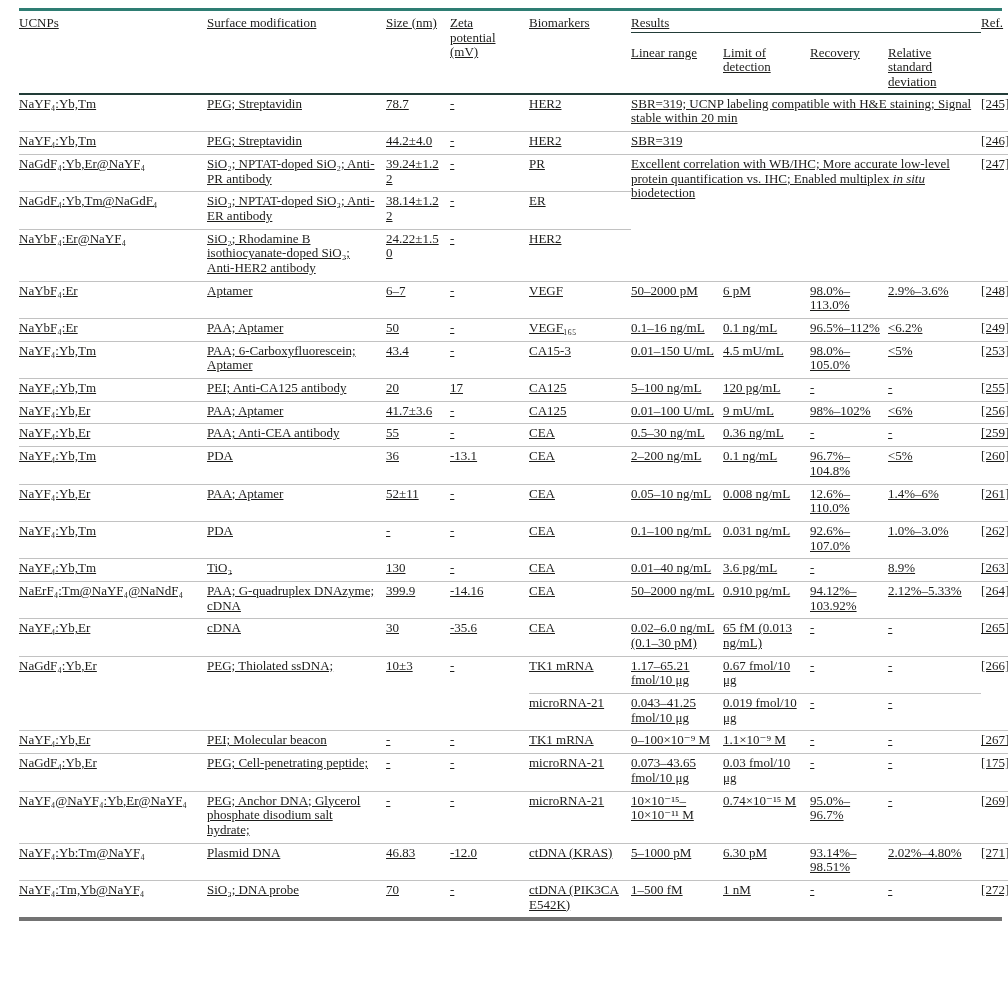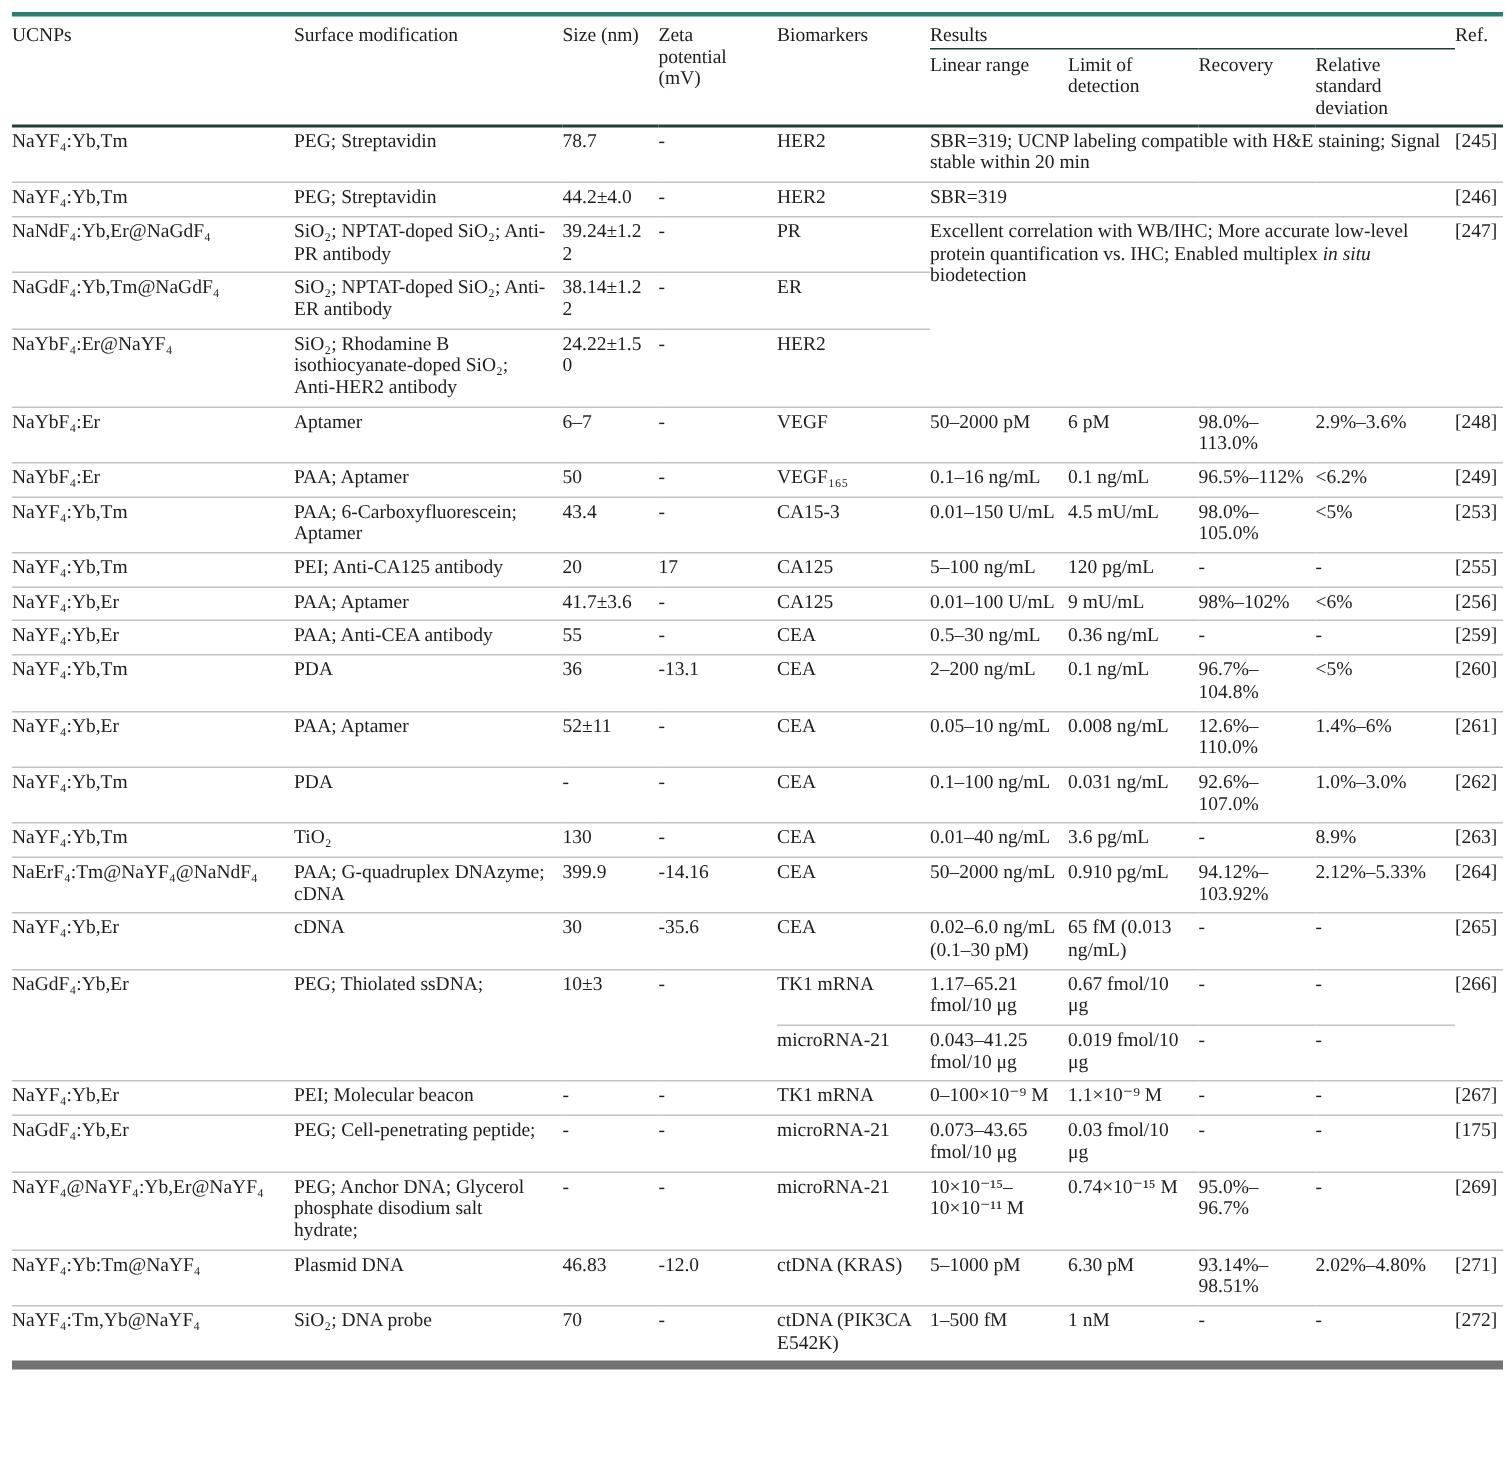--- a/index.html
+++ b/index.html
@@ -3,42 +3,43 @@
 <meta charset="utf-8">
 <style>
   html,body { margin:0; padding:0; background:#ffffff; }
   body {
     width:1008px; height:985px; overflow:hidden;
     font-family:"Liberation Serif","DejaVu Serif",serif;
     color:#1d1d1b;
     -webkit-font-smoothing:antialiased;
   }
   .table-wrap {
-    margin:8px 6px 0 8px;
+    margin:8px 6px 0 19px;
     border-top:3px solid #2e7d73;
-    border-bottom:6px solid #737373;
+    border-bottom:4px solid #737373;
+    text-decoration:underline;
   }
   table {
     border-collapse:collapse;
     table-layout:fixed;
     width:994px;
     font-size:13px;
     line-height:1.13;
   }
   th,td {
     vertical-align:top;
     text-align:left;
     font-weight:normal;
     padding:2px 8px 5px 0;
     word-wrap:break-word;
   }
   thead th { padding:5px 8px 3px 0; }
   thead th.hbottom { border-bottom:2px solid #223c38; }
   thead th.results-span { border-bottom:1px solid #223c38; padding-bottom:1px; }
-  thead tr.subhead th { padding-top:3px; }
+  thead tr.subhead th { padding-top:13px; }
   tbody td { border-bottom:1px solid #c2c2c2; }
   tbody tr.last td { border-bottom:none; }
   td.ref, th.ref { padding-right:0; white-space:nowrap; }
   i { font-style:italic; }
 </style>
 </head>
 <body>
 
 <div class="table-wrap">
 <table>
@@ -87,21 +88,21 @@
       <td>NaYF₄:Yb,Tm</td>
       <td>PEG; Streptavidin</td>
       <td>44.2±4.0</td>
       <td>-</td>
       <td>HER2</td>
       <td colspan="4">SBR=319</td>
       <td class="ref">[246]</td>
     </tr>
 
     <tr>
-      <td>NaNdF₄:Yb,Er@NaGdF₄</td>
+      <td>NaGdF₄:Yb,Er@NaYF₄</td>
       <td>SiO₂; NPTAT-doped SiO₂; Anti-PR antibody</td>
       <td>39.24±1.22</td>
       <td>-</td>
       <td>PR</td>
       <td colspan="4" rowspan="3"><span>Excellent correlation with WB/IHC; More accurate low-level protein quantification vs. IHC; Enabled multiplex </span><i>in situ</i><span> biodetection</span></td>
       <td class="ref" rowspan="3">[247]</td>
     </tr>
     <tr>
       <td>NaGdF₄:Yb,Tm@NaGdF₄</td>
       <td>SiO₂; NPTAT-doped SiO₂; Anti-ER antibody</td>

